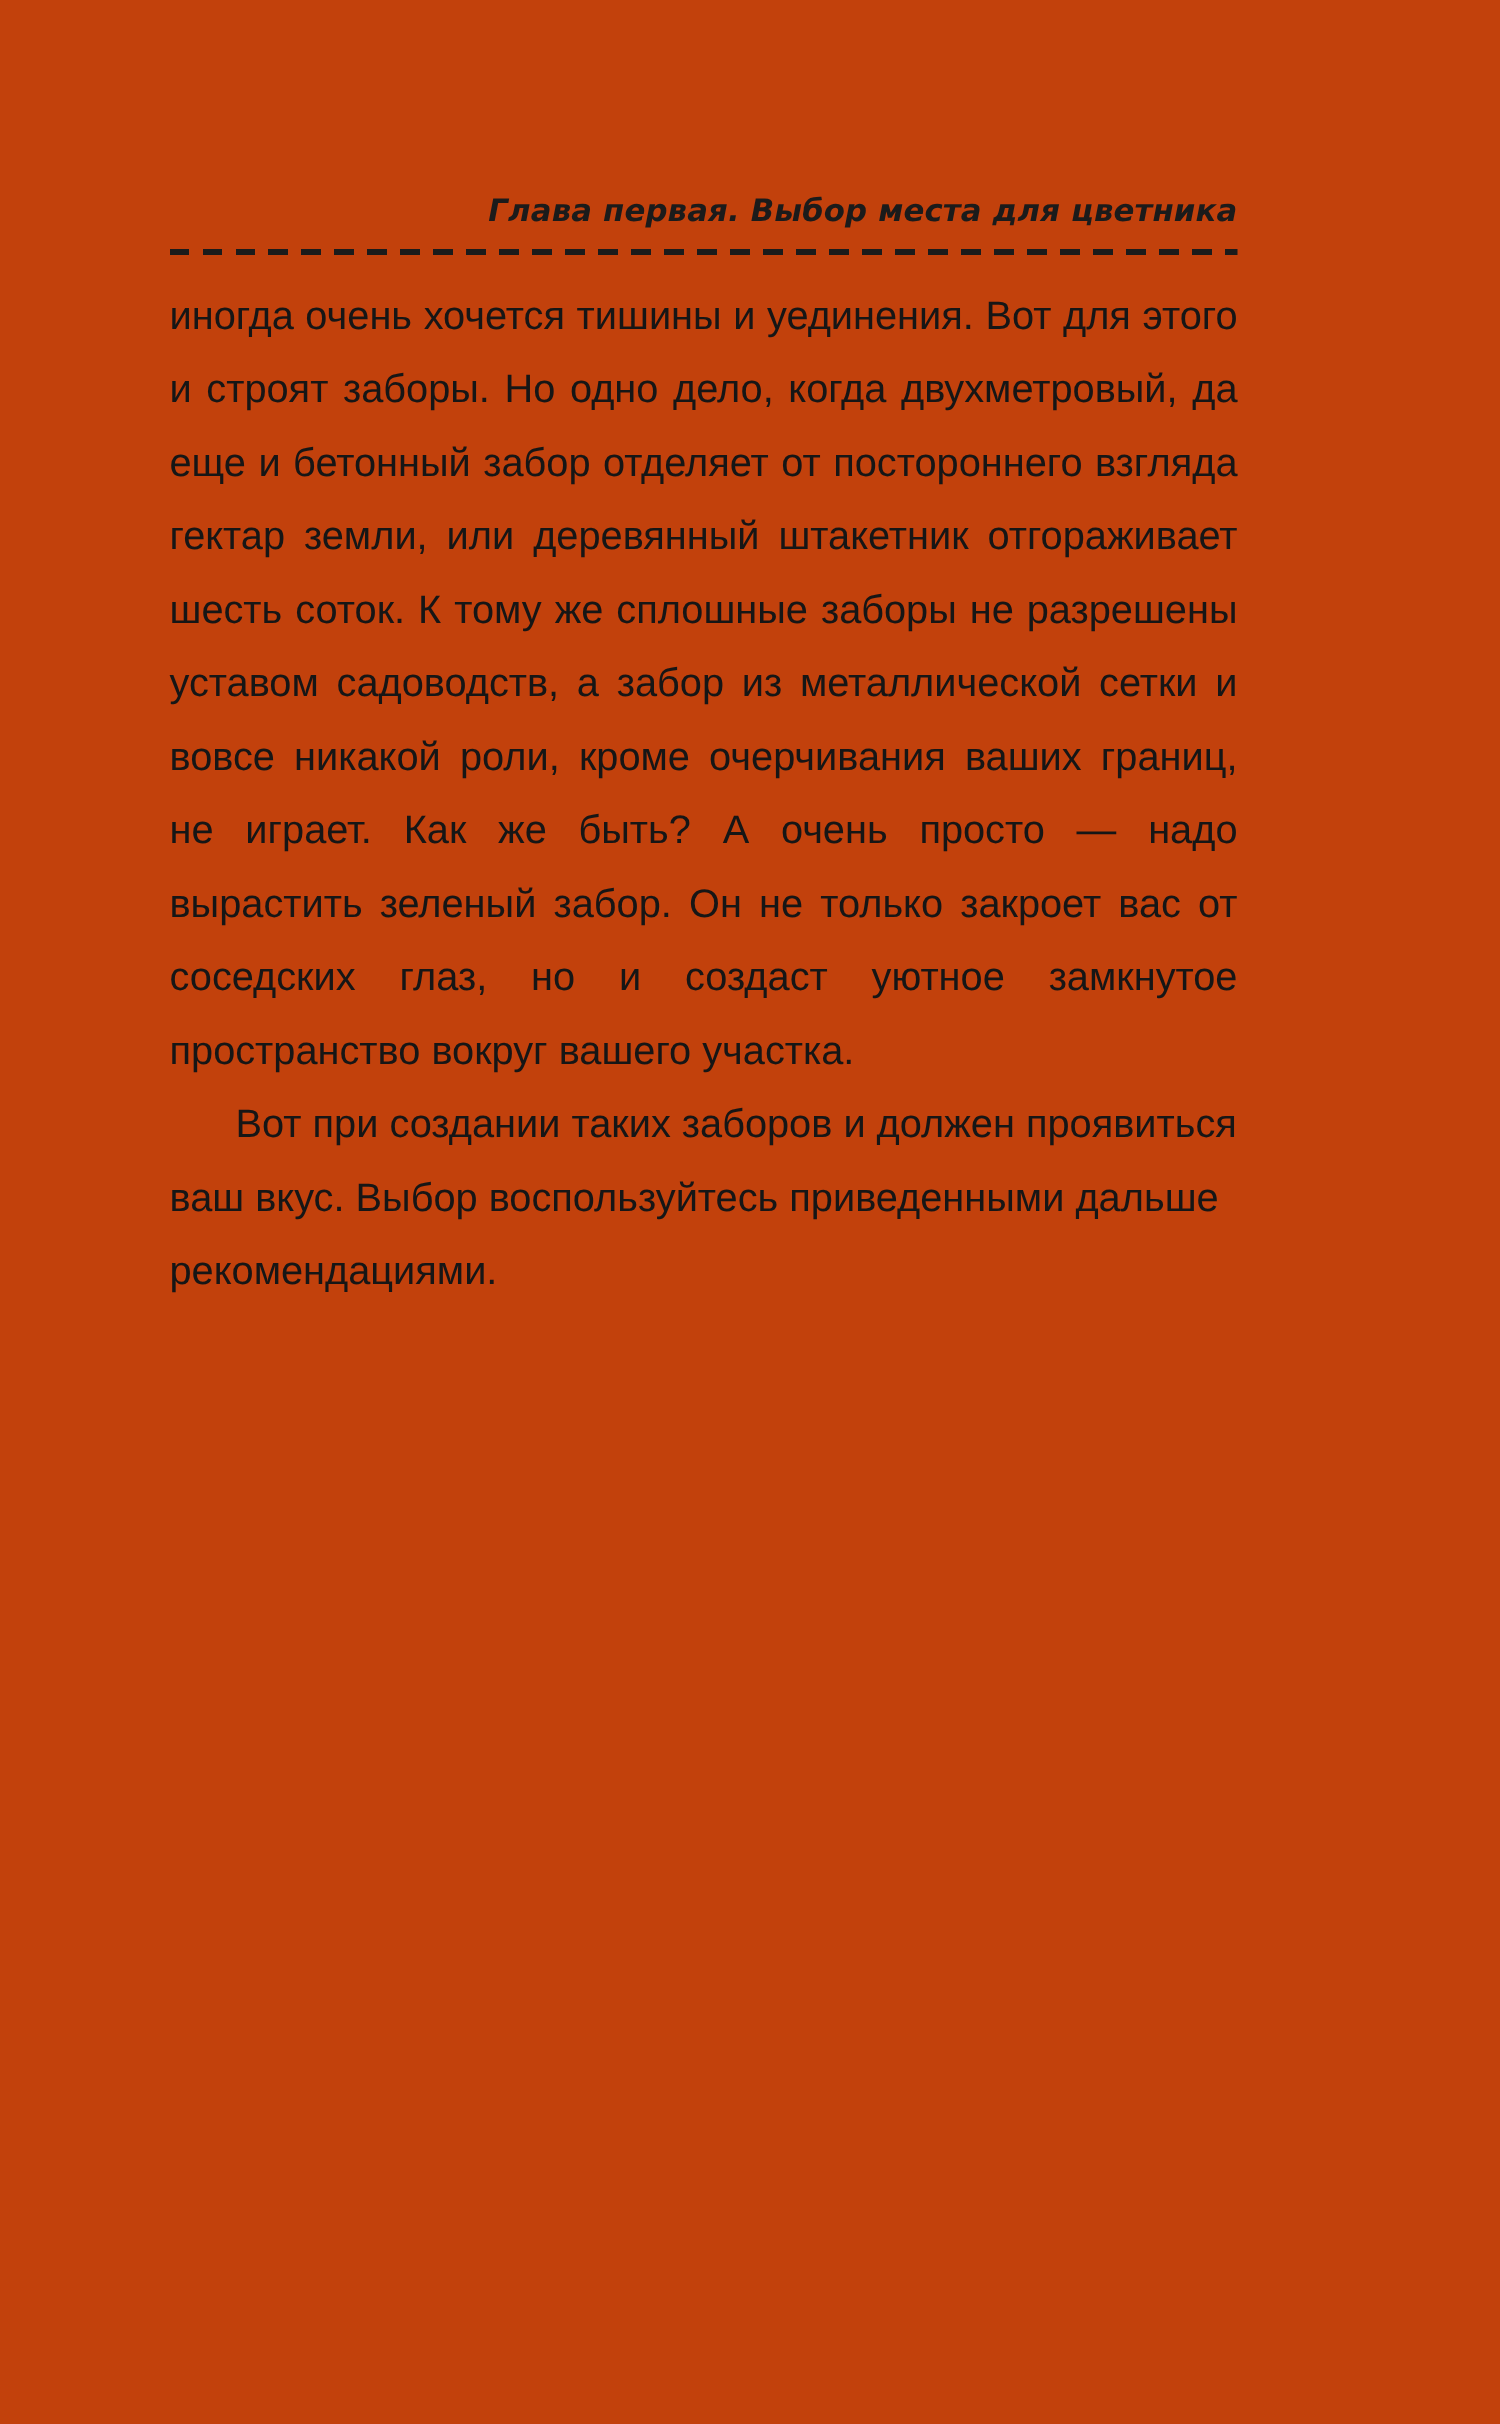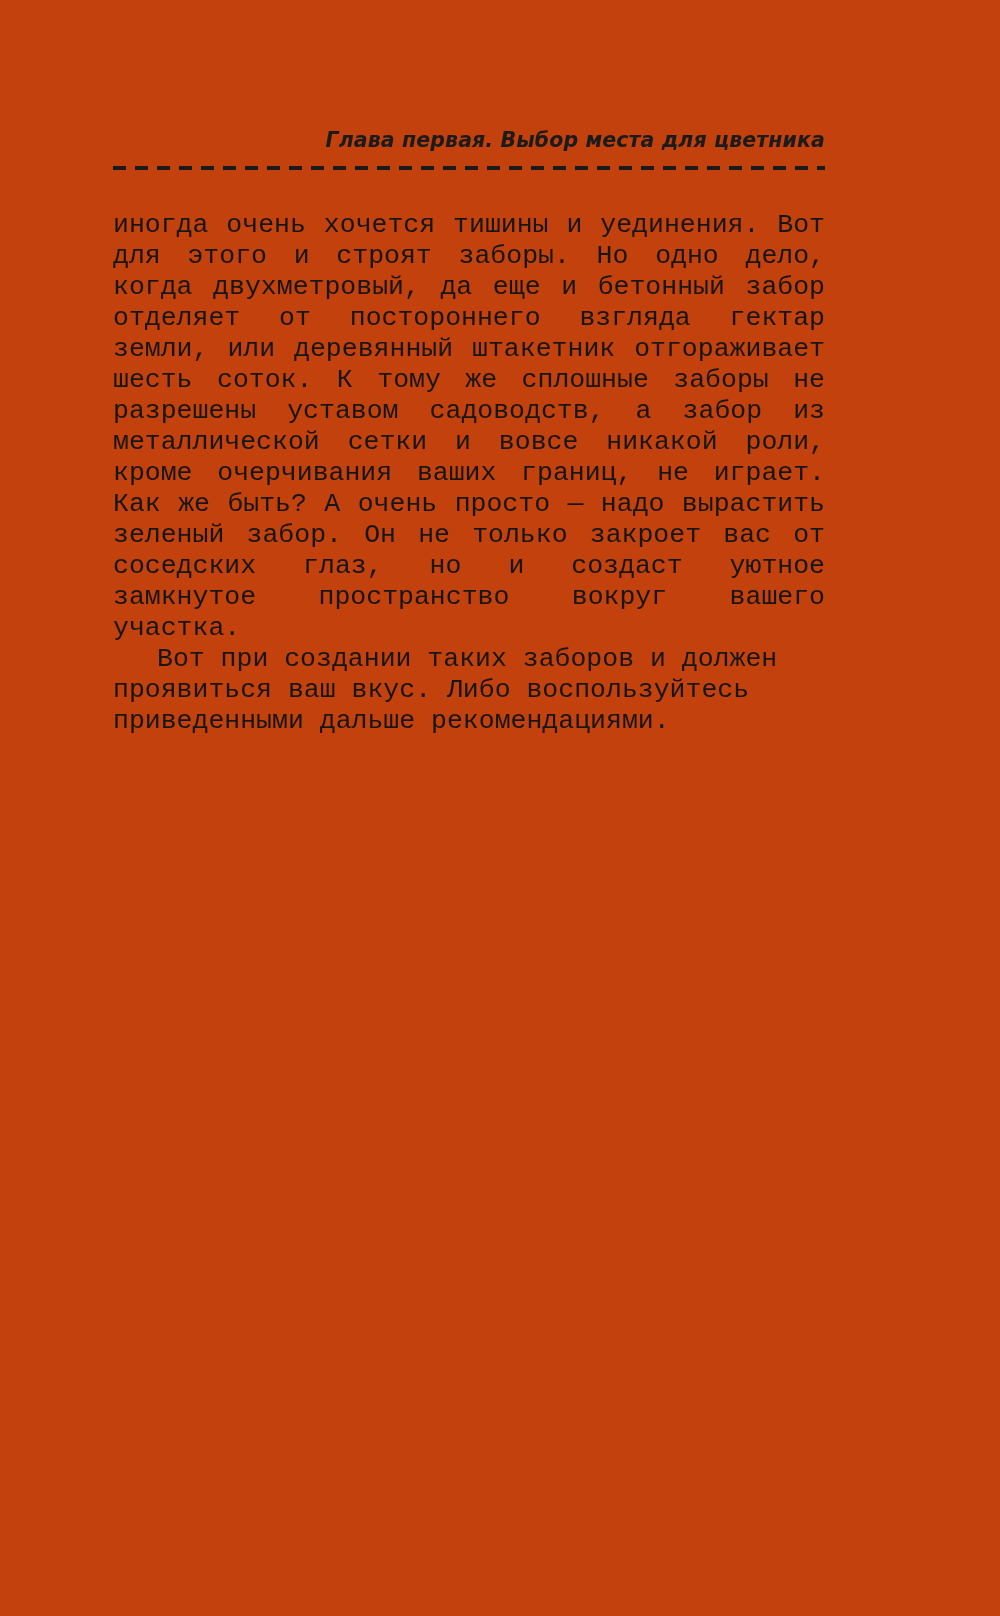--- a/index.html
+++ b/index.html
@@ -37,24 +37,24 @@
     width: 100%;
     background-image: repeating-linear-gradient(
       to right,
       #1b1b1b 0px,
       #1b1b1b 13px,
       rgba(255,255,255,0) 13px,
       rgba(255,255,255,0) 22px
     );
   }
   .body-text {
-    margin-top: 40px;
-    font-family: Liberation Mono, monospace;
+    margin-top: 16px;
+    font-family: Liberation Sans, sans-serif;
     font-size: 26.5px;
-    line-height: 31px;
+    line-height: 49px;
     color: #161616;
     text-align: justify;
     text-justify: inter-word;
     hyphens: manual;
   }
   .body-text p {
     margin: 0;
   }
   .body-text p.indent {
     text-indent: 44px;
@@ -68,17 +68,17 @@
 
 <div class="page">
   <div class="content">
 
     <div class="running-head">Глава первая. Выбор места для цветника</div>
 
     <div class="rule"></div>
 
     <div class="body-text">
       <p class="justify">иногда очень хочется тишины и уединения. Вот для этого и строят заборы. Но одно дело, когда двухметровый, да еще и бетонный забор отделяет от постороннего взгляда гектар земли, или деревянный штакетник отгораживает шесть соток. К тому же сплошные заборы не разрешены уставом садоводств, а забор из металлической сетки и вовсе никакой роли, кроме очерчивания ваших границ, не играет. Как же быть? А очень просто — надо вырастить зеленый забор. Он не только закроет вас от соседских глаз, но и создаст уютное замкнутое пространство вокруг вашего участка.</p>
-      <p class="indent last">Вот при создании таких заборов и должен проявиться ваш вкус. Либо воспользуйтесь приведенными дальше рекомендациями.</p>
+      <p class="indent last">Вот при создании таких заборов и должен проявиться ваш вкус. Выбор воспользуйтесь приведенными дальше рекомендациями.</p>
     </div>
 
   </div>
 </div>
 
 </body></html>

